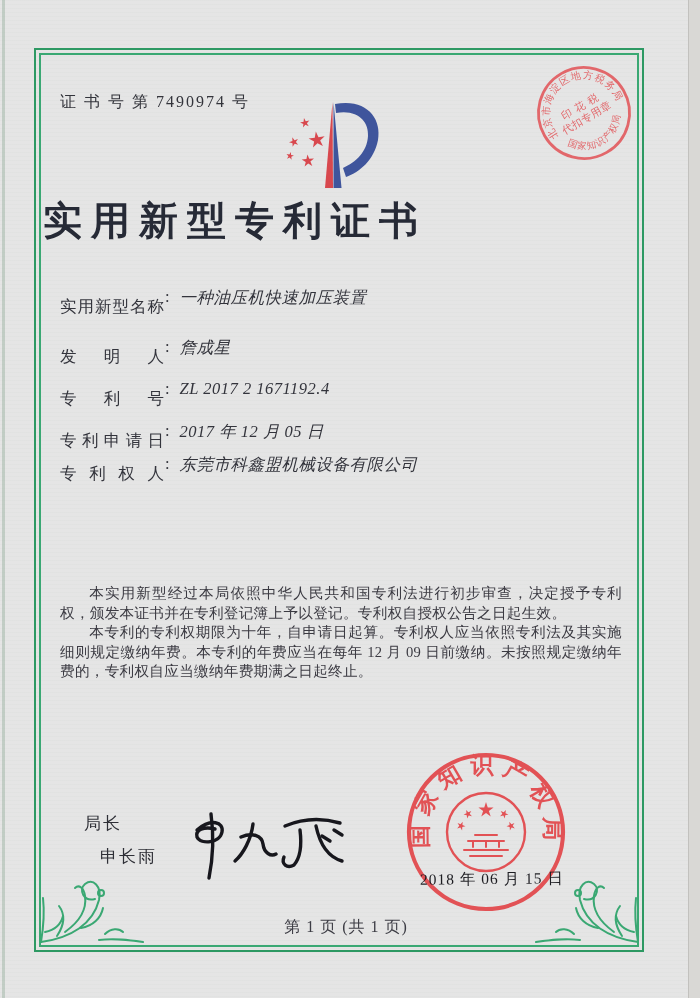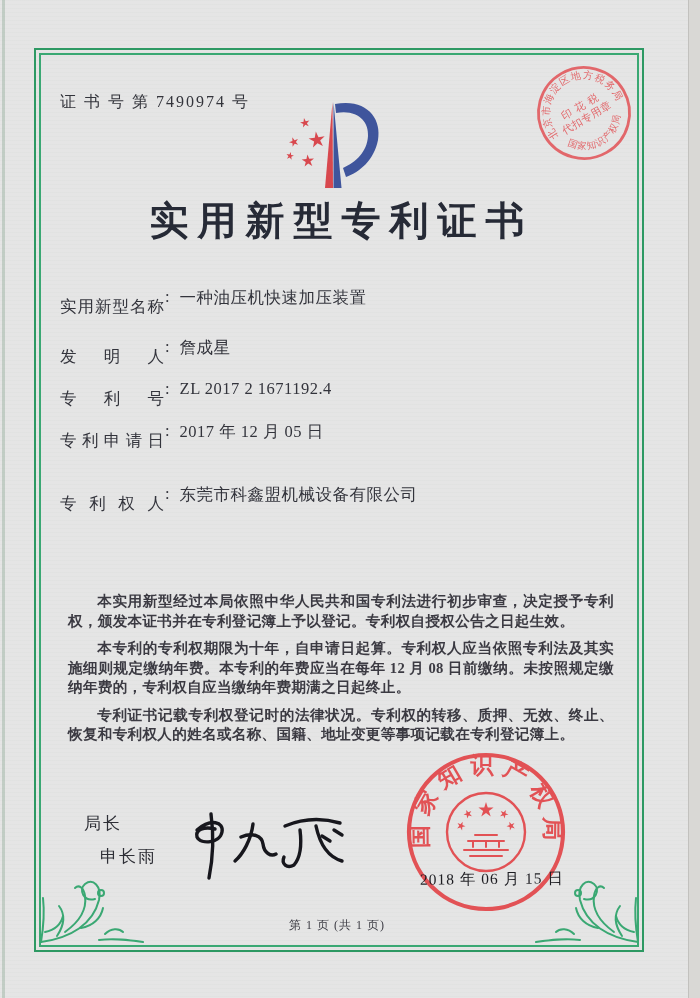--- a/index.html
+++ b/index.html
@@ -15,53 +15,53 @@
   }
   .scan-edge-left{position:absolute;left:2px;top:0;width:3px;height:100%;background:rgba(150,175,158,.45);}
   .scan-edge-right{position:absolute;right:0;top:0;width:11px;height:100%;background:#d9d8d5;border-left:1px solid #c2c1be;}
 
   .frame-outer{position:absolute;left:34px;top:48px;width:606px;height:900px;border:2px solid #2d9963;}
   .frame-inner{position:absolute;inset:3px;border:2.5px solid #3aa873;}
 
   .cert-number{position:absolute;left:60px;top:92px;font-size:16px;letter-spacing:2px;color:#33343b;}
 
   .doc-title{
-    position:absolute;left:34px;top:194px;width:606px;text-align:center;
+    position:absolute;left:34px;top:194px;width:606px;
     font-size:39px;font-weight:600;letter-spacing:9px;color:#262a36;text-indent:9px;
   }
 
   .field-row{position:absolute;left:60px;font-size:16.5px;color:#33343c;white-space:nowrap;}
   .flabel{display:inline-block;width:104px;text-align:justify;text-align-last:justify;vertical-align:top;margin-top:9px;}
   .fcolon{display:inline-block;vertical-align:top;margin-left:1px;}
-  .fvalue{display:inline-block;margin-left:10px;vertical-align:top;letter-spacing:.5px;}
+  .fvalue{display:inline-block;margin-left:10px;vertical-align:top;letter-spacing:.5px;font-style:italic;}
   .fvalue.wrap{width:452px;white-space:normal;line-height:24px;}
   .col2{position:absolute;left:328px;top:0;}
 
   .paragraphs{
     position:absolute;left:60px;top:584px;width:562px;
     font-size:14.6px;line-height:19.5px;text-align:justify;color:#3b3a42;letter-spacing:.3px;
   }
-  .paragraphs p{margin:8px;text-indent:2em;font-weight:bold;}
+  .paragraphs p{margin:0;text-indent:2em;}
 
   .sig-role{position:absolute;left:84px;top:812px;font-size:17px;color:#2e2f36;letter-spacing:2px;}
   .sig-name{position:absolute;left:100px;top:845px;font-size:17px;color:#2e2f36;letter-spacing:2px;}
   .sig-hand{position:absolute;left:183px;top:796px;}
 
   .seal-wrap{position:absolute;left:402px;top:750px;width:168px;height:168px;}
   .seal-date{
     position:absolute;left:420px;top:869px;font-size:15.5px;font-weight:500;color:#1d1d22;
     letter-spacing:1px;transform:rotate(-.6deg);z-index:3;white-space:nowrap;
   }
   .tax-stamp{position:absolute;left:512px;top:40px;width:144px;height:146px;z-index:2;}
 
   .ornament{position:absolute;top:836px;width:112px;height:112px;}
   .ornament.left{left:35px;}
   .ornament.right{left:532px;transform:scaleX(-1);}
 
-  .page-footer{position:absolute;left:34px;top:917px;width:606px;text-align:center;font-size:12px;color:#3c3c44;letter-spacing:1px;}
+  .page-footer{position:absolute;left:34px;top:917px;width:606px;text-align:center;font-size:16px;color:#3c3c44;letter-spacing:1px;padding-left:9px;}
 </style>
 </head>
 <body>
 
 <div id="page">
   <div class="texture"></div>
   <div class="scan-edge-left"></div>
   <div class="scan-edge-right"></div>
 
   <div class="frame-outer">
@@ -122,28 +122,27 @@
   </div>
   <div class="field-row" style="top:337px">
     <span class="flabel">发明人</span><span class="fcolon">:</span><span class="fvalue">詹成星</span>
   </div>
   <div class="field-row" style="top:379px">
     <span class="flabel">专利号</span><span class="fcolon">:</span><span class="fvalue">ZL 2017 2 1671192.4</span>
   </div>
   <div class="field-row" style="top:421px">
     <span class="flabel">专利申请日</span><span class="fcolon">:</span><span class="fvalue">2017 年 12 月 05 日</span>
   </div>
-  <div class="field-row" style="top:484px">
+  <div class="field-row" style="top:454px">
     <span class="flabel">专利权人</span><span class="fcolon">:</span><span class="fvalue">东莞市科鑫盟机械设备有限公司</span>
   </div>
 
   <div class="paragraphs">
     <p>本实用新型经过本局依照中华人民共和国专利法进行初步审查，决定授予专利权，颁发本证书并在专利登记簿上予以登记。专利权自授权公告之日起生效。</p>
-    <p>本专利的专利权期限为十年，自申请日起算。专利权人应当依照专利法及其实施细则规定缴纳年费。本专利的年费应当在每年 12 月 08 日前缴纳。未按照规定缴纳年费的，专利权自应当缴纳年费期满之日起终止。</p>
-    <p>专利证书记载专利权登记时的法律状况。专利权的转移、质押、无效、终止、恢复和专利权人的姓名或名称、国籍、地址变更等事项记载在专利登记簿上。</p>
+    <p>本专利的专利权期限为十年，自申请日起算。专利权人应当依照专利法及其实施细则规定缴纳年费。本专利的年费应当在每年 12 月 09 日前缴纳。未按照规定缴纳年费的，专利权自应当缴纳年费期满之日起终止。</p>
   </div>
 
   <div class="sig-role">局长</div>
   <div class="sig-name">申长雨</div>
   <svg class="sig-hand" width="185" height="92" viewBox="0 0 185 92" aria-label="申长雨">
     <g stroke="#17171d" stroke-width="3.4" fill="none" stroke-linecap="round" stroke-linejoin="round">
       <path d="M28,18 C31,40 30,62 26,82"></path>
       <path d="M14,34 C28,22 41,26 39,36 C37,47 18,49 14,41 C12,34 21,30 32,33"></path>
       <path d="M70,28 C68,44 60,58 52,65"></path>
       <path d="M58,41 C70,36 79,40 80,48 C81,57 88,61 93,58"></path>

